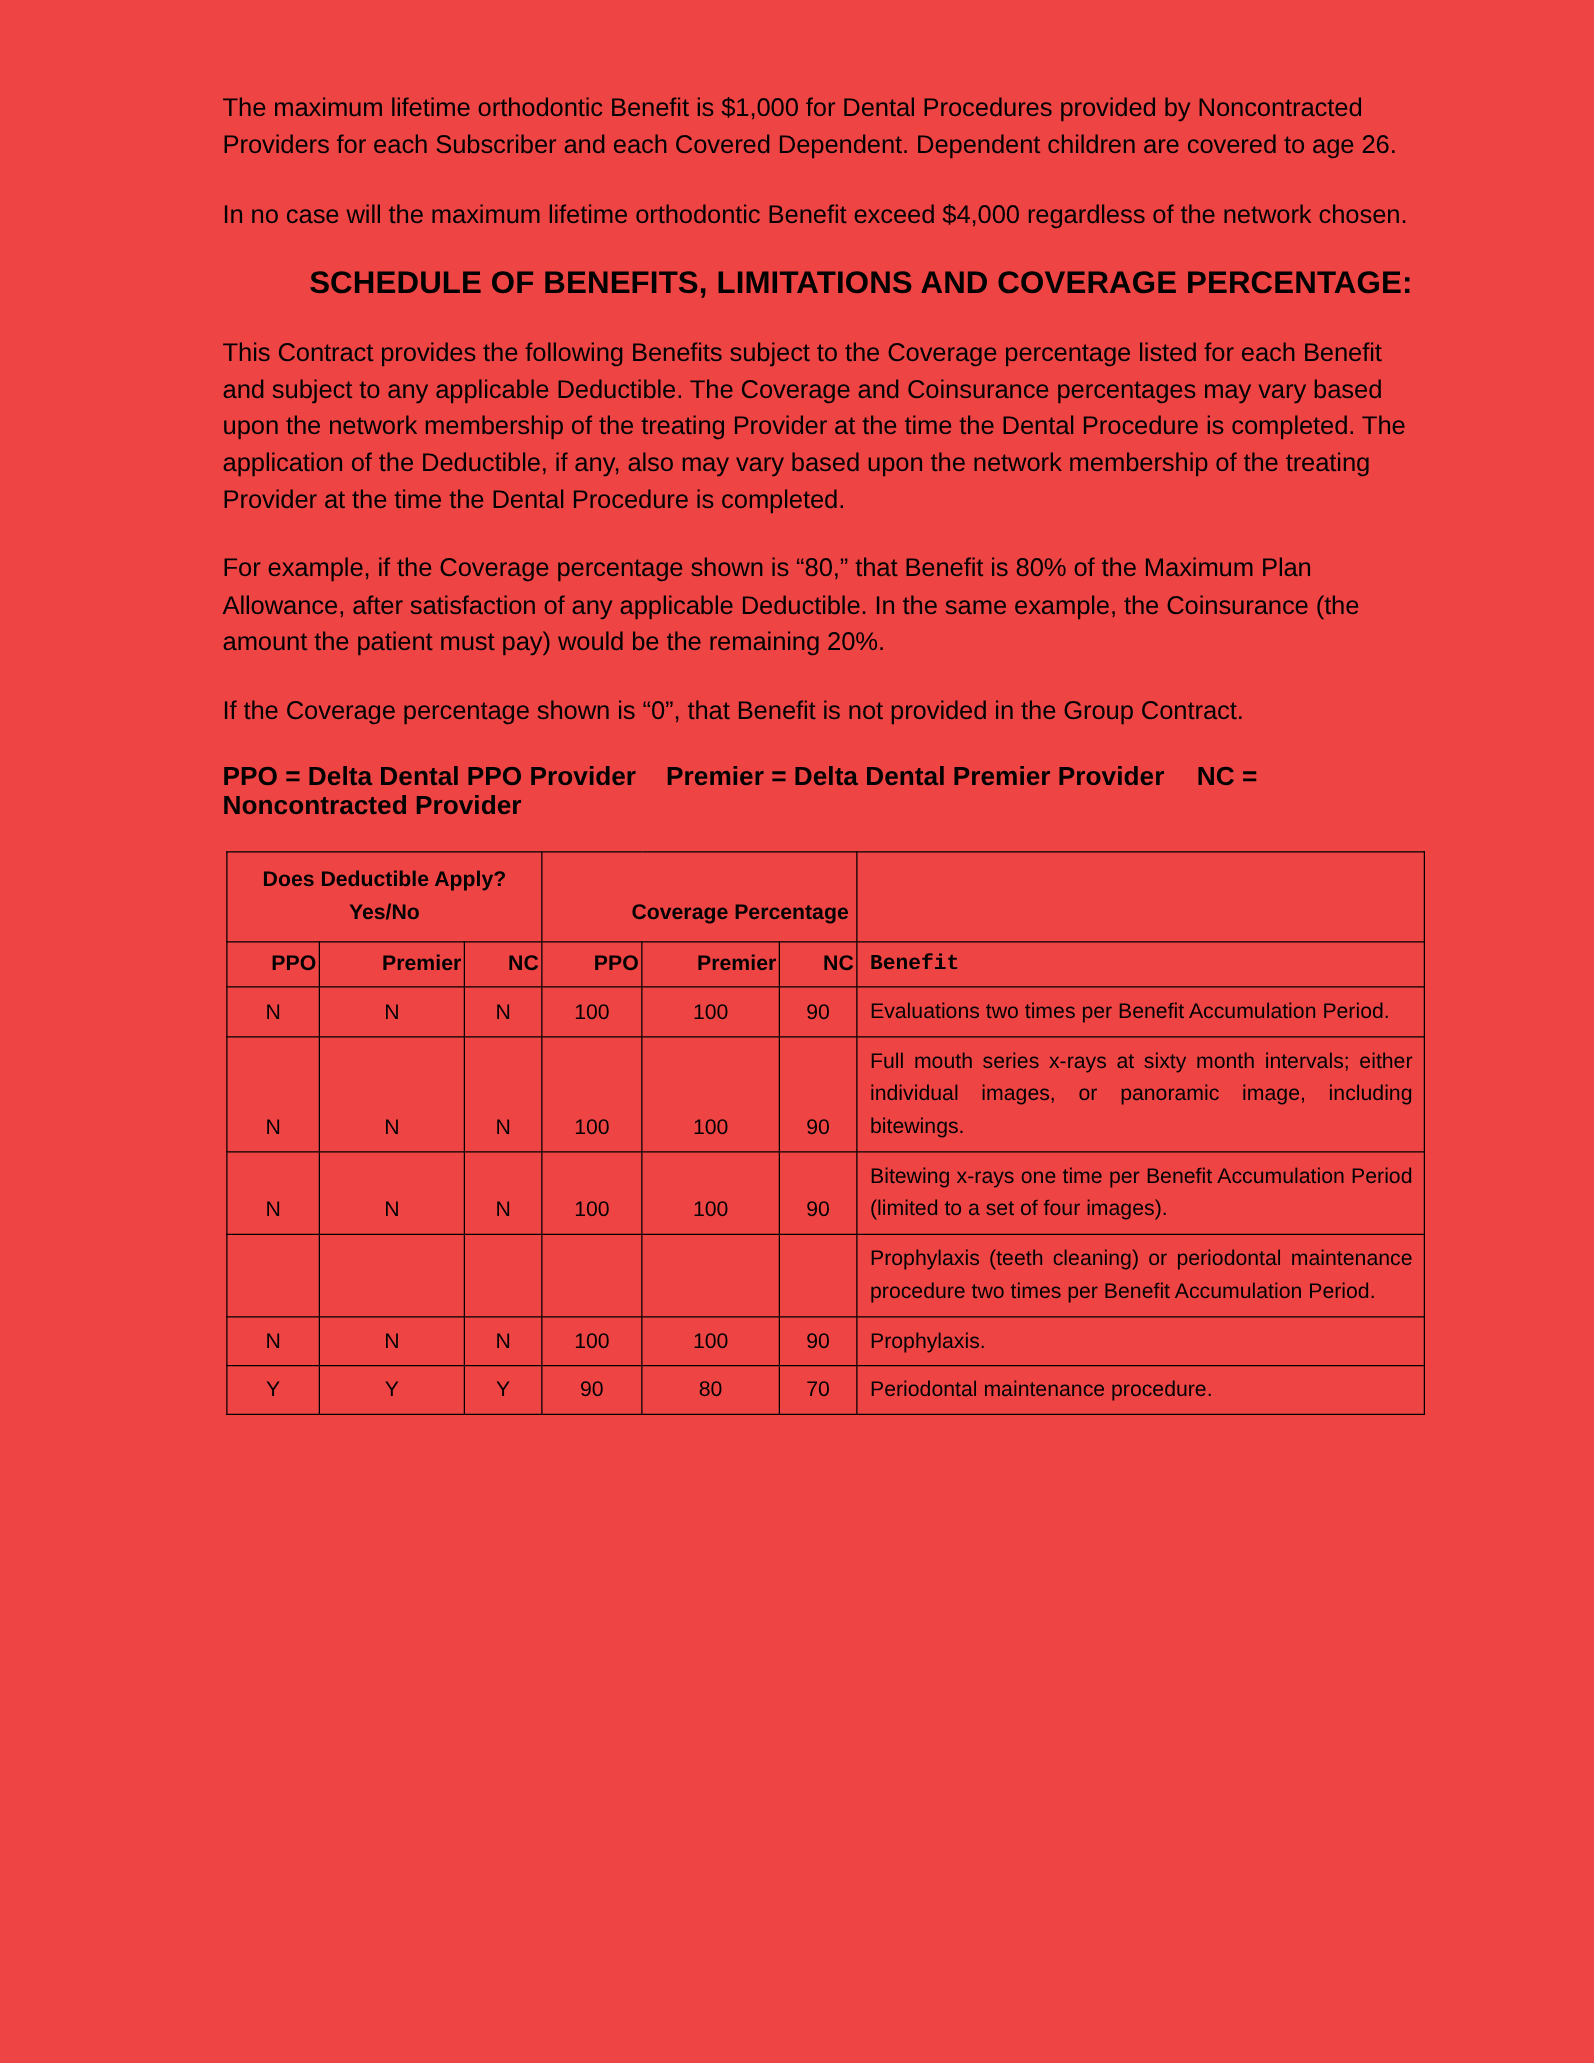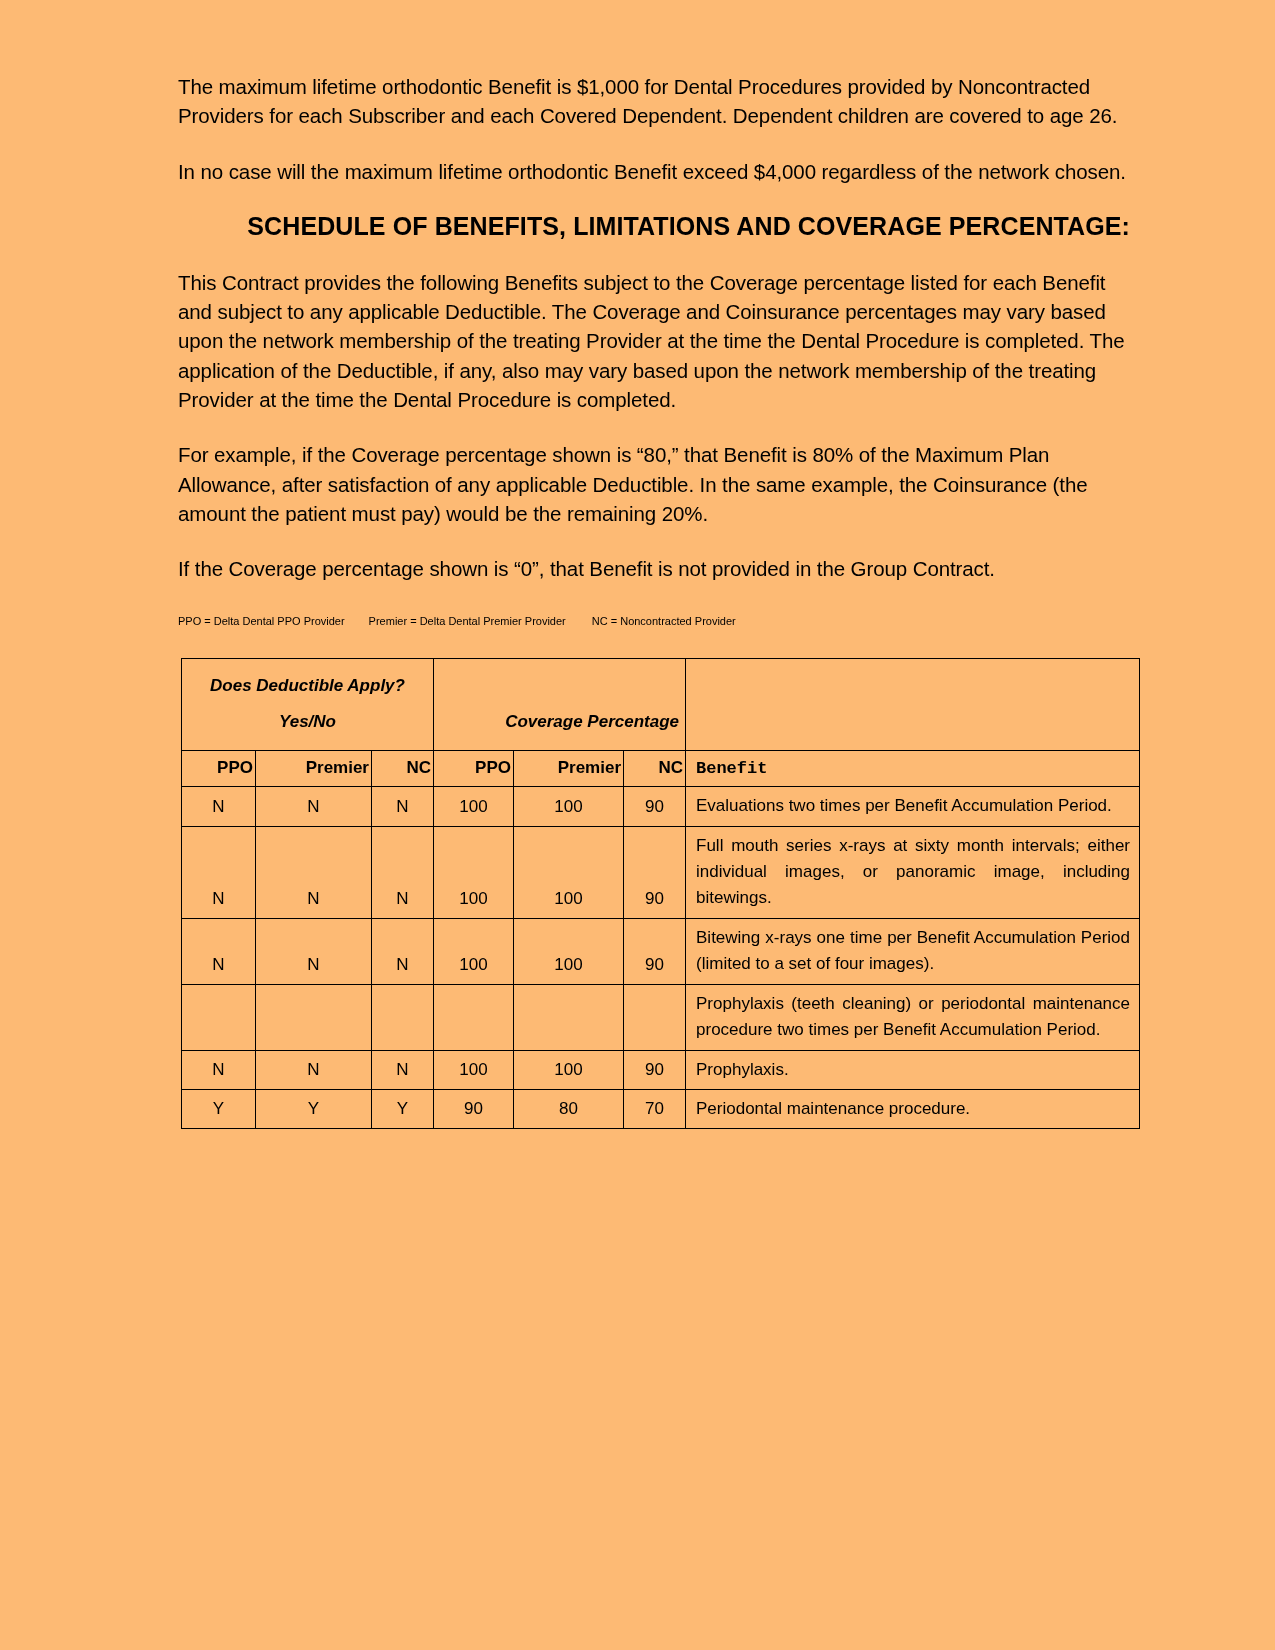--- a/index.html
+++ b/index.html
@@ -13,21 +13,21 @@
     font-family: "Liberation Sans", sans-serif;
     color: #000000;
     -webkit-font-smoothing: antialiased;
   }
   .page {
     position: relative;
     width: 1275px;
     height: 1650px;
     box-sizing: border-box;
     padding: 72px 145px 0 178px;
-    background: #fdba74;
+    background: #ef4444;
   }
 
   
   .para {
     font-size: 20.5px;
     line-height: 29.3px;
     margin: 0 0 26px 0;
     letter-spacing: -0.1px;
     color: #000;
   }
@@ -35,22 +35,22 @@
   .centered-heading {
     font-size: 25px;
     font-weight: bold;
     text-align: right;
     margin: 0 0 27px 0;
     padding-left: 10px;
     letter-spacing: 0.1px;
   }
 
   .legend {
-    font-size: 11px;
-    font-weight: normal;
+    font-size: 21px;
+    font-weight: bold;
     line-height: 23px;
     margin: 0 0 25px 0;
     max-width: 870px;
   }
   .legend .gap-a { display: inline-block; width: 24px; }
   .legend .gap-b { display: inline-block; width: 26px; }
 
   
   table.benefits {
     border-collapse: collapse;
@@ -71,24 +71,23 @@
   col.c-nc1      { width: 62px; }
   col.c-ppo2     { width: 80px; }
   col.c-prem2    { width: 110px; }
   col.c-nc2      { width: 62px; }
   col.c-benefit  { width: 454px; }
 
   .grp-head {
     text-align: center;
     font-weight: bold;
     font-size: 18.5px;
-    line-height: 36px;
+    line-height: 26px;
     padding: 9px 6px 10px 6px !important;
     vertical-align: top;
-    font-style: italic;
   }
   .grp-head.left-al {
     text-align: right;
     padding-left: 10px !important;
   }
 
   th.col-head {
     text-align: right;
     font-weight: bold;
     font-size: 18.5px;

